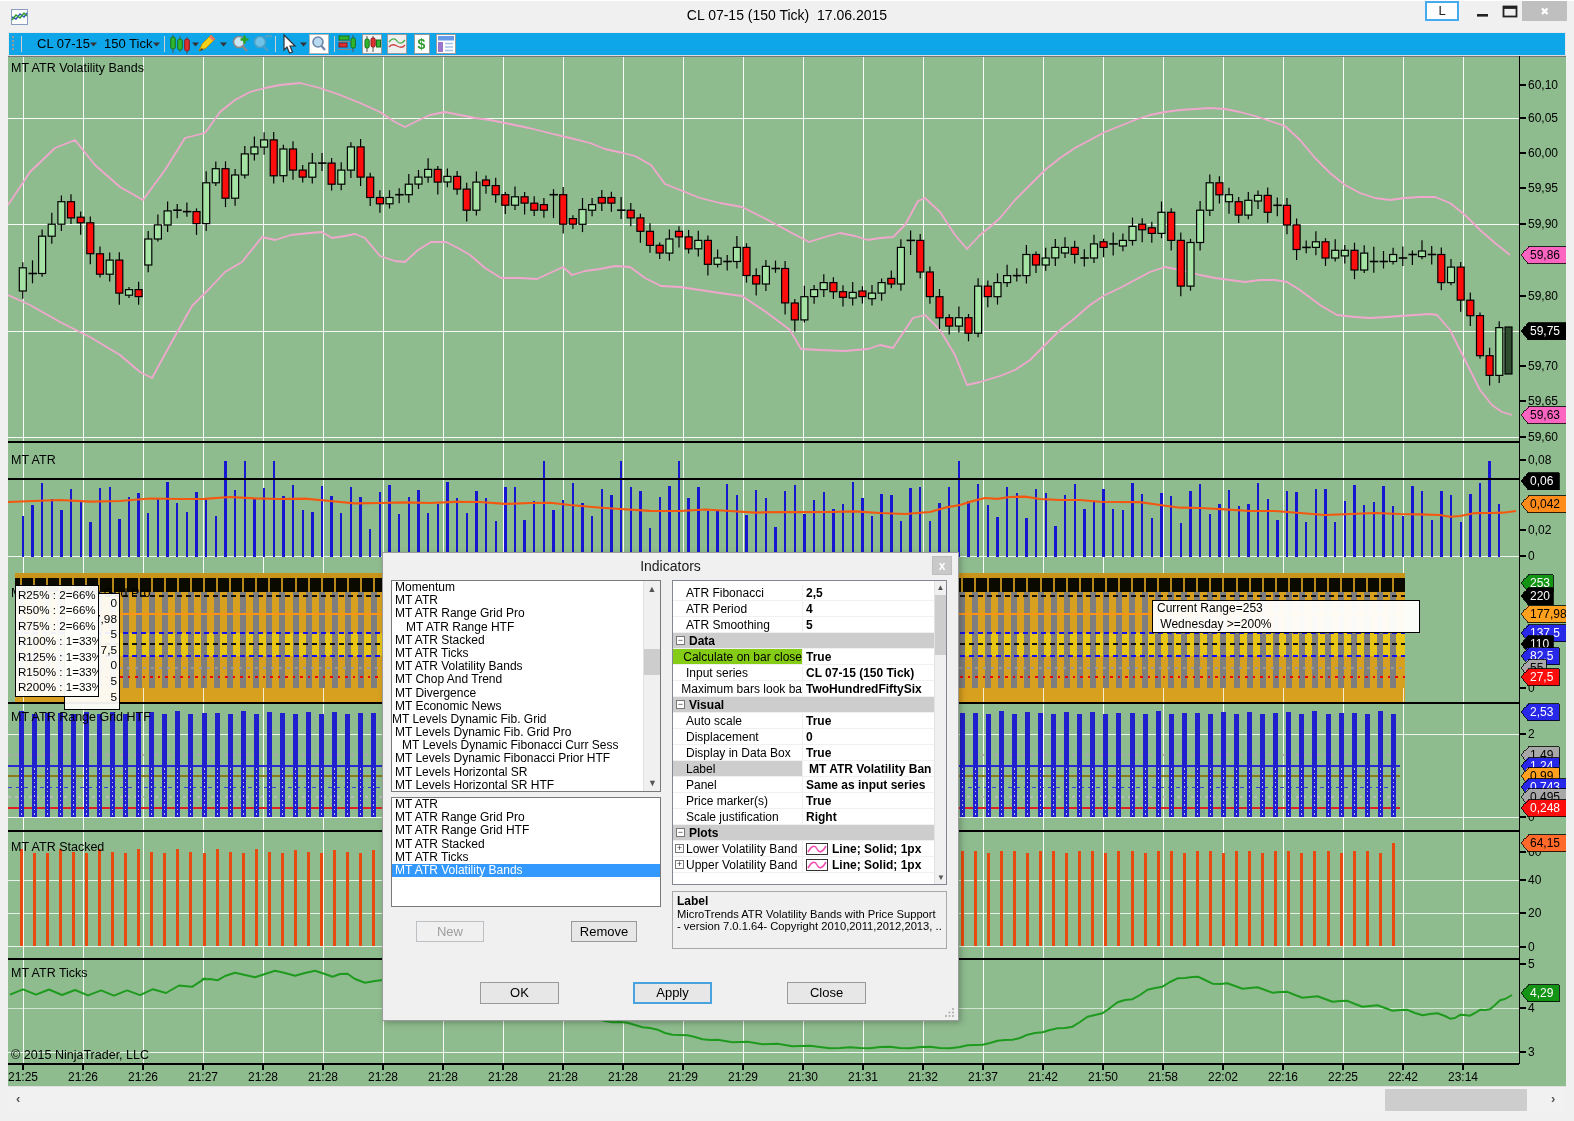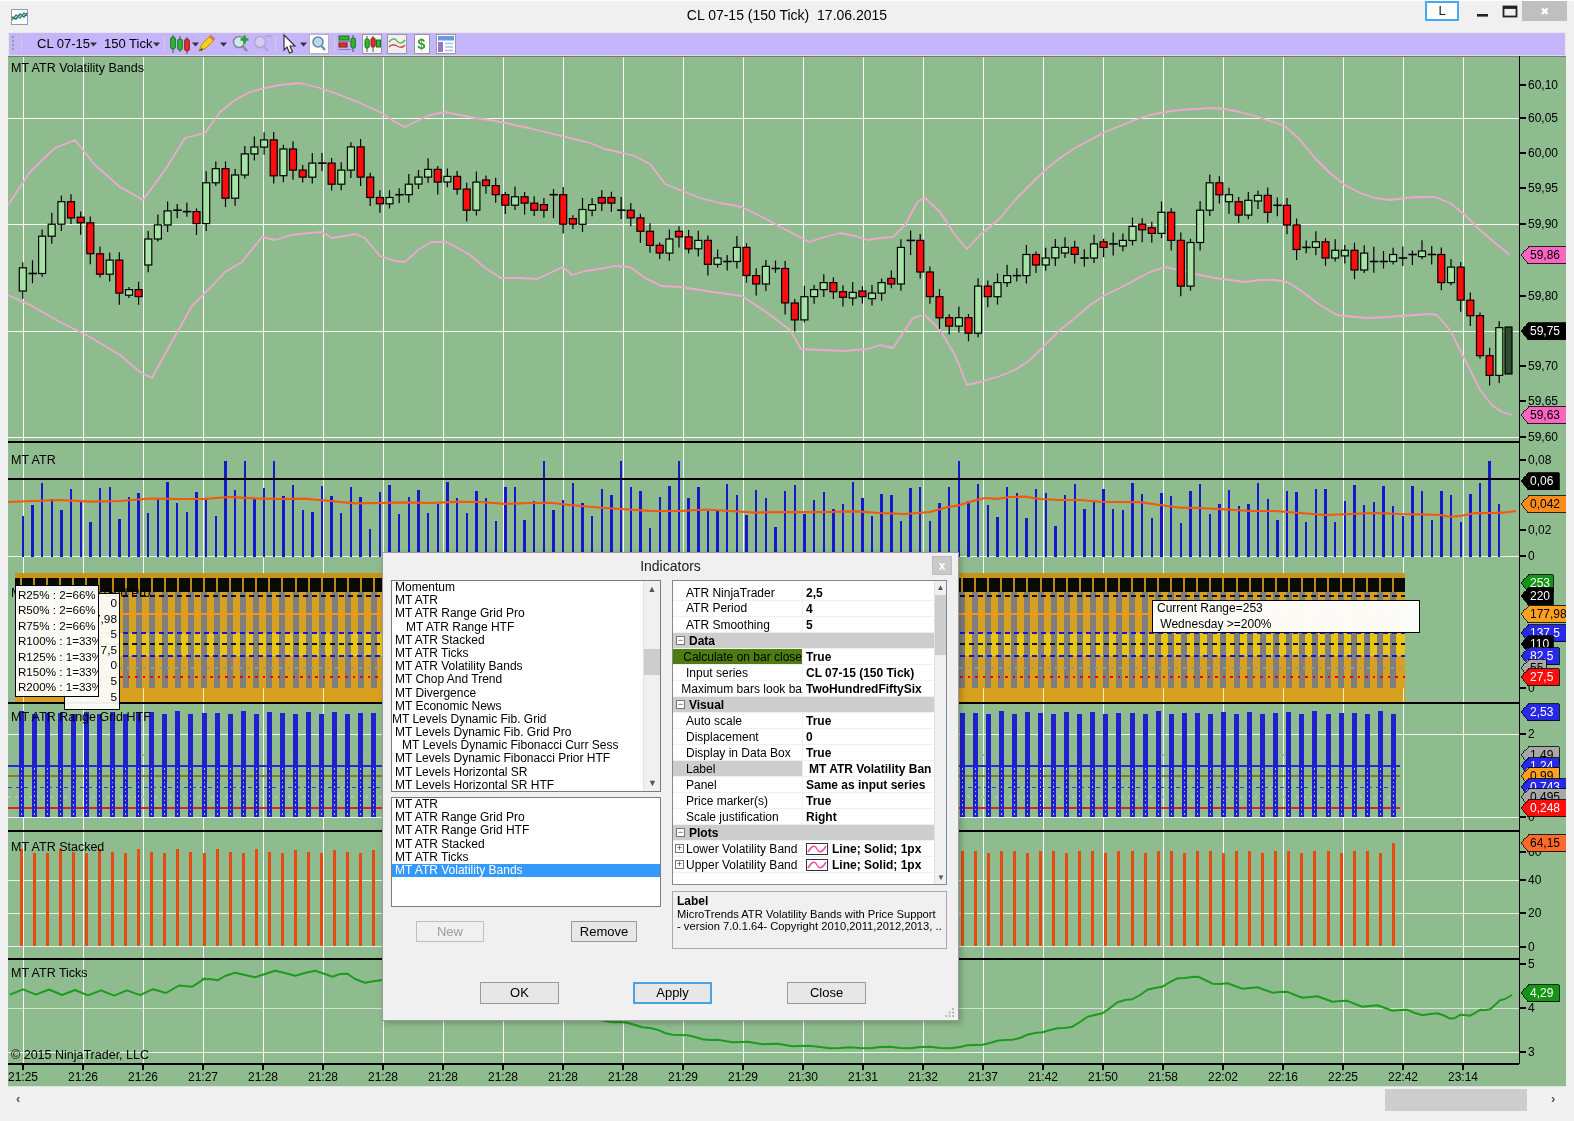--- a/index.html
+++ b/index.html
@@ -19,21 +19,21 @@
         </svg></div>
 <div class="abs" style="left:1497px;top:0;width:25px;height:20px"><svg width="25" height="20">
           <rect x="6.5" y="5.5" width="13" height="10" fill="none" stroke="#222" stroke-width="1.8"></rect>
           <rect x="6.5" y="5.5" width="13" height="2.4" fill="#222"></rect>
         </svg></div>
 <div class="abs" style="left:1522px;top:0;width:45px;height:20px;background:#bfbfbf">
 <svg width="45" height="20">
           <path d="M17 5.5 L22.5 11 M22.5 5.5 L17 11" transform="translate(3,2)" stroke="#fff" stroke-width="2.4"></path>
         </svg></div>
 </div>
-    <div class="abs" style="left:8px;top:32px;width:1558px;height:24px;background:#c4b5fd;border:1px solid #e8e8e8;border-bottom:1px solid #dcdcdc">
+    <div class="abs" style="left:8px;top:32px;width:1558px;height:24px;background:#0ea5e9;border:1px solid #e8e8e8;border-bottom:1px solid #dcdcdc">
       <svg class="abs" style="left:0;top:0" width="470" height="22" viewBox="0 0 470 22">
 <g fill="#9a9a9a">
           <circle cx="4" cy="4" r="1.2"></circle>
           <circle cx="4" cy="8" r="1.2"></circle>
           <circle cx="4" cy="12" r="1.2"></circle>
           <circle cx="4" cy="16" r="1.2"></circle>
         </g>
 <line x1="12.5" y1="3" x2="12.5" y2="19" stroke="#d0d0d0"></line>
 <text x="28" y="15" font-size="13" fill="#000">CL 07-15</text>
 <path d="M81 9.5 l7 0 l-3.5 4 z" fill="#333"></path>
@@ -1388,28 +1388,28 @@
         <div style="height:13.2px;line-height:13.2px;padding-left:3px;white-space:nowrap">MT ATR Ticks</div>
         <div style="height:13.2px;line-height:13.2px;padding-left:3px;white-space:nowrap;background:#3399ff;color:#fff">MT ATR Volatility Bands</div>
       </div>
 <div class="abs" style="left:33px;top:368px;width:68px;height:21px;background:#f0f0f0;border:1px solid #bcc0c4;color:#9d9d9d;text-align:center;font-size:13px;line-height:19px">New</div>
 <div class="abs" style="left:188px;top:368px;width:66px;height:21px;background:#e7e7e7;border:1px solid #9a9a9a;color:#000;text-align:center;font-size:13px;line-height:19px">Remove</div>
 <div class="abs" style="left:289px;top:27px;width:275px;height:305px;background:#fff;border:1px solid #828790;overflow:hidden">
 <div style="margin-right:12px;padding-top:4px">
           <div style="height:16px;display:flex;align-items:stretch;border-bottom:1px solid #f0f0f0">
 <div style="width:130px;background:#fff;display:flex;align-items:center;border-right:1px solid #f0f0f0;overflow:hidden">
               <span style="width:13px"></span>
-              <span style="font-size:12px;white-space:nowrap">ATR NinjaTrader</span>
+              <span style="font-size:12px;white-space:nowrap">ATR Fibonacci</span>
             </div>
 <div style="flex:1;display:flex;align-items:center;padding-left:3px;overflow:hidden">
               <b style="font-size:12px;white-space:nowrap">2,5</b>
             </div>
           </div>
           <div style="height:16px;display:flex;align-items:stretch;border-bottom:1px solid #f0f0f0">
-<div style="width:130px;background:#fff;display:flex;align-items:flex-start;border-right:1px solid #f0f0f0;overflow:hidden">
+<div style="width:130px;background:#fff;display:flex;align-items:center;border-right:1px solid #f0f0f0;overflow:hidden">
               <span style="width:13px"></span>
               <span style="font-size:12px;white-space:nowrap">ATR Period</span>
             </div>
 <div style="flex:1;display:flex;align-items:center;padding-left:3px;overflow:hidden">
               <b style="font-size:12px;white-space:nowrap">4</b>
             </div>
           </div>
           <div style="height:16px;display:flex;align-items:stretch;border-bottom:1px solid #f0f0f0">
 <div style="width:130px;background:#fff;display:flex;align-items:center;border-right:1px solid #f0f0f0;overflow:hidden">
               <span style="width:13px"></span>
@@ -1417,21 +1417,21 @@
             </div>
 <div style="flex:1;display:flex;align-items:center;padding-left:3px;overflow:hidden">
               <b style="font-size:12px;white-space:nowrap">5</b>
             </div>
           </div>
           <div style="height:16px;background:#cdcdcd;display:flex;align-items:center;border-bottom:1px solid #f0f0f0">
 <span style="width:9px;height:9px;border:1px solid #777;background:#fff;margin:0 4px 0 3px;font-size:9px;line-height:7px;text-align:center;color:#333">−</span>
 <b style="font-size:12px">Data</b>
           </div>
           <div style="height:16px;display:flex;align-items:stretch;border-bottom:1px solid #f0f0f0">
-<div style="width:130px;background:#4d7c0f;display:flex;align-items:center;border-right:1px solid #f0f0f0;overflow:hidden">
+<div style="width:130px;background:#84cc16;display:flex;align-items:center;border-right:1px solid #f0f0f0;overflow:hidden">
               <span style="width:13px"></span>
               <span style="font-size:12px;white-space:nowrap">Calculate on bar close</span>
             </div>
 <div style="flex:1;display:flex;align-items:center;padding-left:3px;overflow:hidden">
               <b style="font-size:12px;white-space:nowrap">True</b>
             </div>
           </div>
           <div style="height:16px;display:flex;align-items:flex-end;border-bottom:1px solid #f0f0f0">
 <div style="width:130px;background:#fff;display:flex;align-items:center;border-right:1px solid #f0f0f0;overflow:hidden">
               <span style="width:13px"></span>

